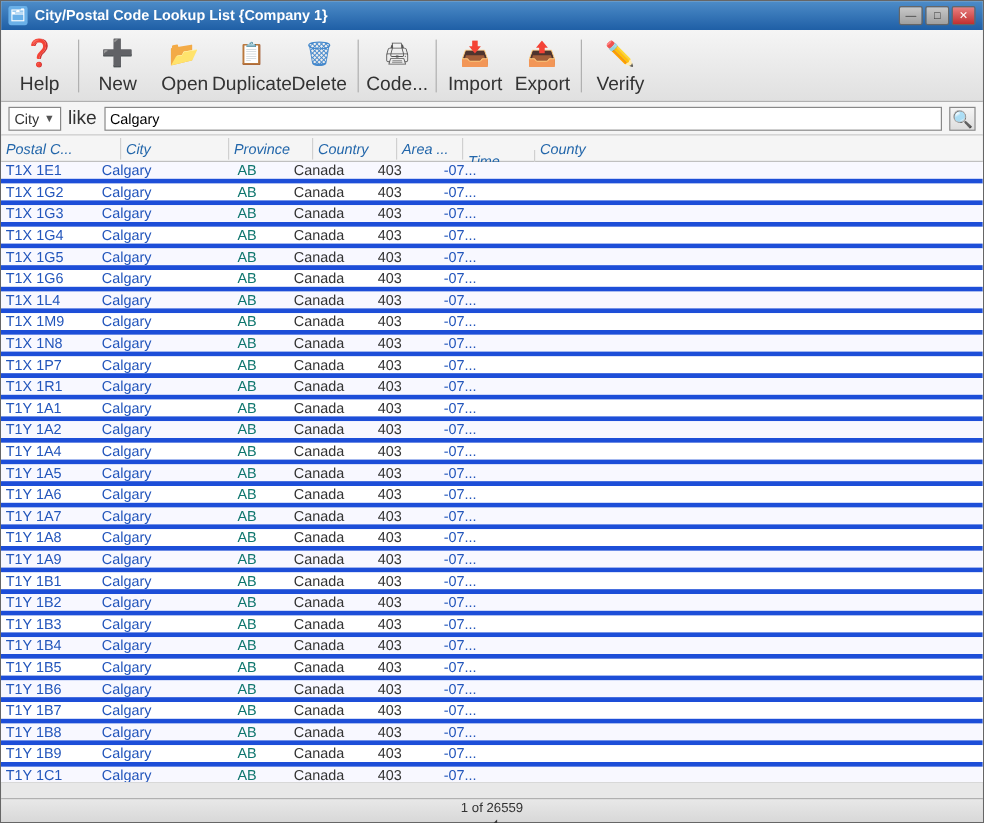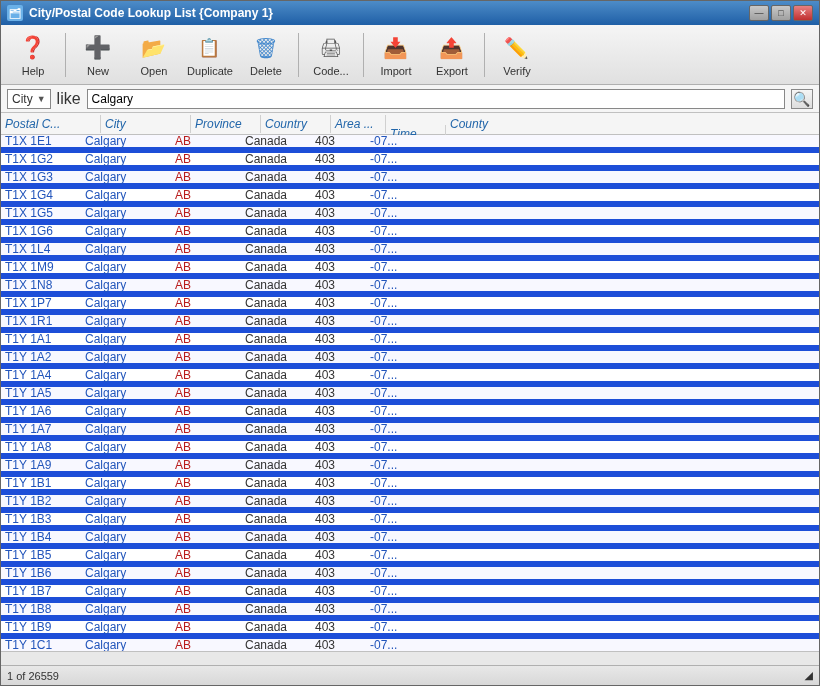--- a/index.html
+++ b/index.html
@@ -71,21 +71,21 @@
       padding: 3px;
       border-radius: 3px;
       border: 1px solid transparent;
     }
     .toolbar-icon {
       width: 32px; height: 32px;
       display: flex; align-items: center; justify-content: center;
       font-size: 20px;
     }
     .toolbar-label {
-      font-size: 11px; color: #333; margin-top: 1px;
+      font-size: 16px; color: #333; margin-top: 1px;
     }
     .toolbar-sep {
       width: 1px; height: 44px;
       background: #b0b0b0;
       margin: 0 2px;
     }
 
     
     .icon-help { color: #4488cc; font-size: 22px; }
     .icon-new { color: #44aa44; font-size: 22px; }
@@ -170,49 +170,50 @@
       flex: 1;
       overflow-y: auto;
       overflow-x: auto;
       background: white;
       position: relative;
     }
     .data-row {
       display: flex;
       height: 18px;
       align-items: center;
-      border-bottom: 6px solid #1d4ed8;
+      border-bottom: 4px solid #1d4ed8;
     }
     .data-row:nth-child(odd) { background: #f8f8ff; }
     .data-row:nth-child(even) { background: white; }
     .data-cell {
       padding: 1px 4px;
       font-size: 12px;
       white-space: nowrap;
       overflow: hidden;
     }
     .cell-postal { color: #2255bb; width: 80px; flex-shrink: 0; }
     .cell-city { color: #2255bb; width: 90px; flex-shrink: 0; }
-    .cell-province { color: #b91c1c; width: 70px; flex-shrink: 0; }
+    .cell-province { color: #0f766e; width: 70px; flex-shrink: 0; text-align: center; }
     .cell-country { color: #333; width: 70px; flex-shrink: 0; }
     .cell-area { color: #333; width: 55px; flex-shrink: 0; }
     .cell-time { color: #2255bb; width: 60px; flex-shrink: 0; }
     .cell-county { flex: 1; color: #333; }
 
     .status-bar {
       background: linear-gradient(to bottom, #e8e8e8, #d8d8d8);
       border-top: 1px solid #b0b0b0;
       padding: 2px 6px;
       font-size: 11px;
       color: #333;
       display: flex;
       align-items: center;
       justify-content: space-between;
       height: 20px;
       flex-shrink: 0;
+      flex-direction: column;
     }
     .h-scrollbar {
       height: 14px;
       background: #e8e8e8;
       border-top: 1px solid #c0c0c0;
       display: flex;
       align-items: center;
       flex-shrink: 0;
     }
   </style>

